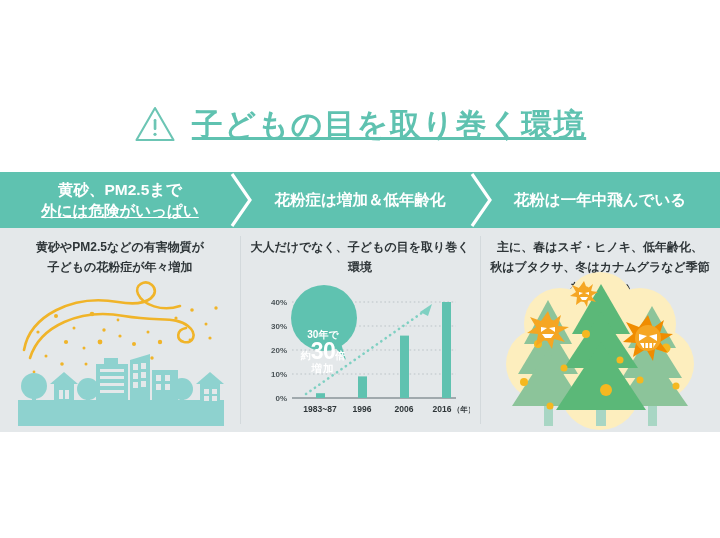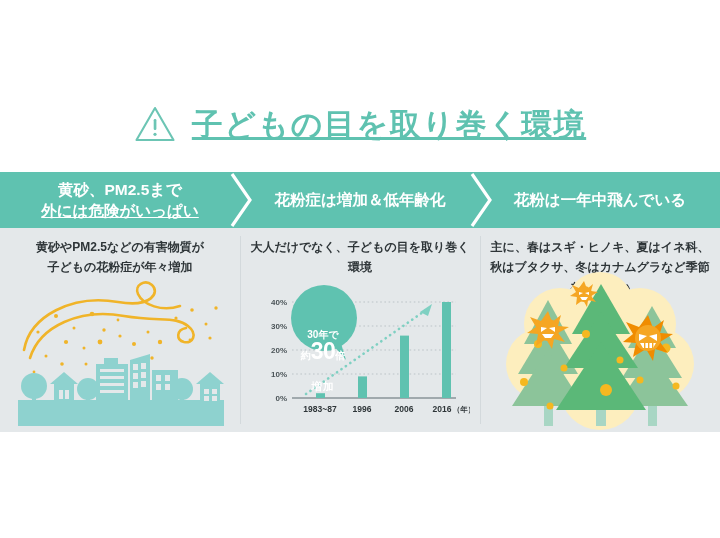--- a/index.html
+++ b/index.html
@@ -147,21 +147,21 @@
     text-align: center;
     color: #ffffff;
     font-weight: bold;
     pointer-events: none;
     line-height: 1;
   }
   .bub-l1 { font-size: 10px; display: block; margin-bottom: 0; }
   .bub-l2 { display: block; white-space: nowrap; }
   .bub-l2 .tiny { font-size: 10px; }
   .bub-l2 .big { font-size: 23px; letter-spacing: -0.5px; }
-  .bub-l3 { font-size: 10.5px; display: block; margin-top: 18px; letter-spacing: 1px; }
+  .bub-l3 { font-size: 10.5px; display: block; margin-top: 0; letter-spacing: 1px; }
 
   .tick-lbl { font-size: 8px; fill: #4b5458; font-weight: bold; }
   .xlbl     { font-size: 8.5px; fill: #2e3538; font-weight: bold; }
 </style>
 </head>
 <body>
 
 <div class="title-row">
   <svg class="warn-icon" viewBox="0 0 42 40">
     <path d="M21 4 L39.5 36 L2.5 36 Z" fill="none" stroke="#6cc5b4" stroke-width="2.1" stroke-linejoin="round"></path>
@@ -347,21 +347,21 @@
         <span class="bub-l2">
           <span class="tiny">約</span><span class="big">30</span><span class="tiny">倍</span>
         </span>
         <span class="bub-l3">増加</span>
       </div>
     </div>
   </div>
 
   <div class="col col-3">
     <div class="col-caption">
-      <div>主に、春はスギ・ヒノキ、夏はイネ科、</div>
+      <div>主に、春はスギ・ヒノキ、低年齢化、</div>
       <div>秋はブタクサ、冬はカナムグラなど季節を問わない</div>
     </div>
 
     <svg class="art" viewBox="0 0 240 158">
 
       <g fill="#fdeebe">
         <circle cx="80" cy="52" r="36"></circle>
           <circle cx="120" cy="34" r="34"></circle>
           <circle cx="160" cy="52" r="36"></circle>
         <circle cx="62" cy="92" r="36"></circle>

